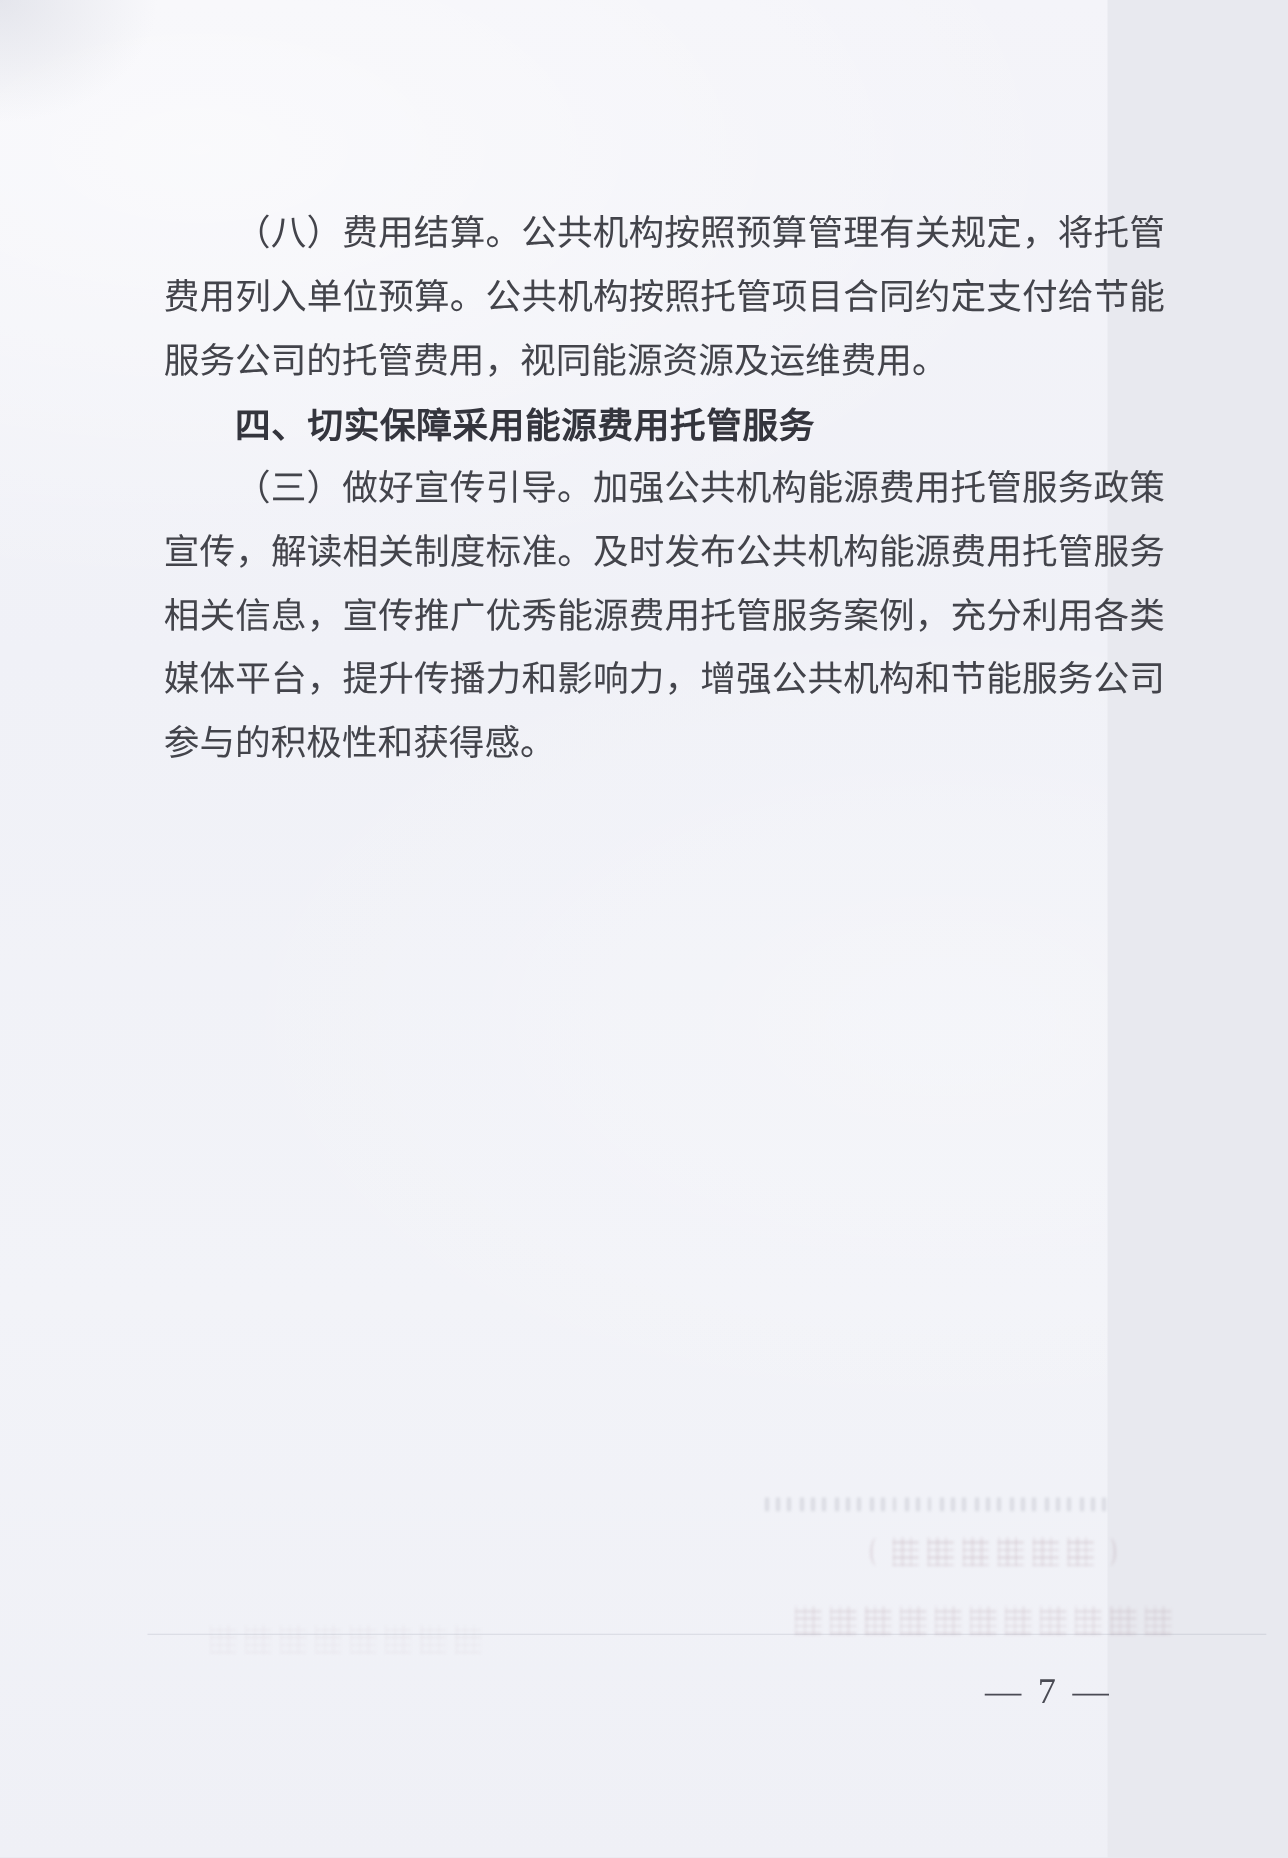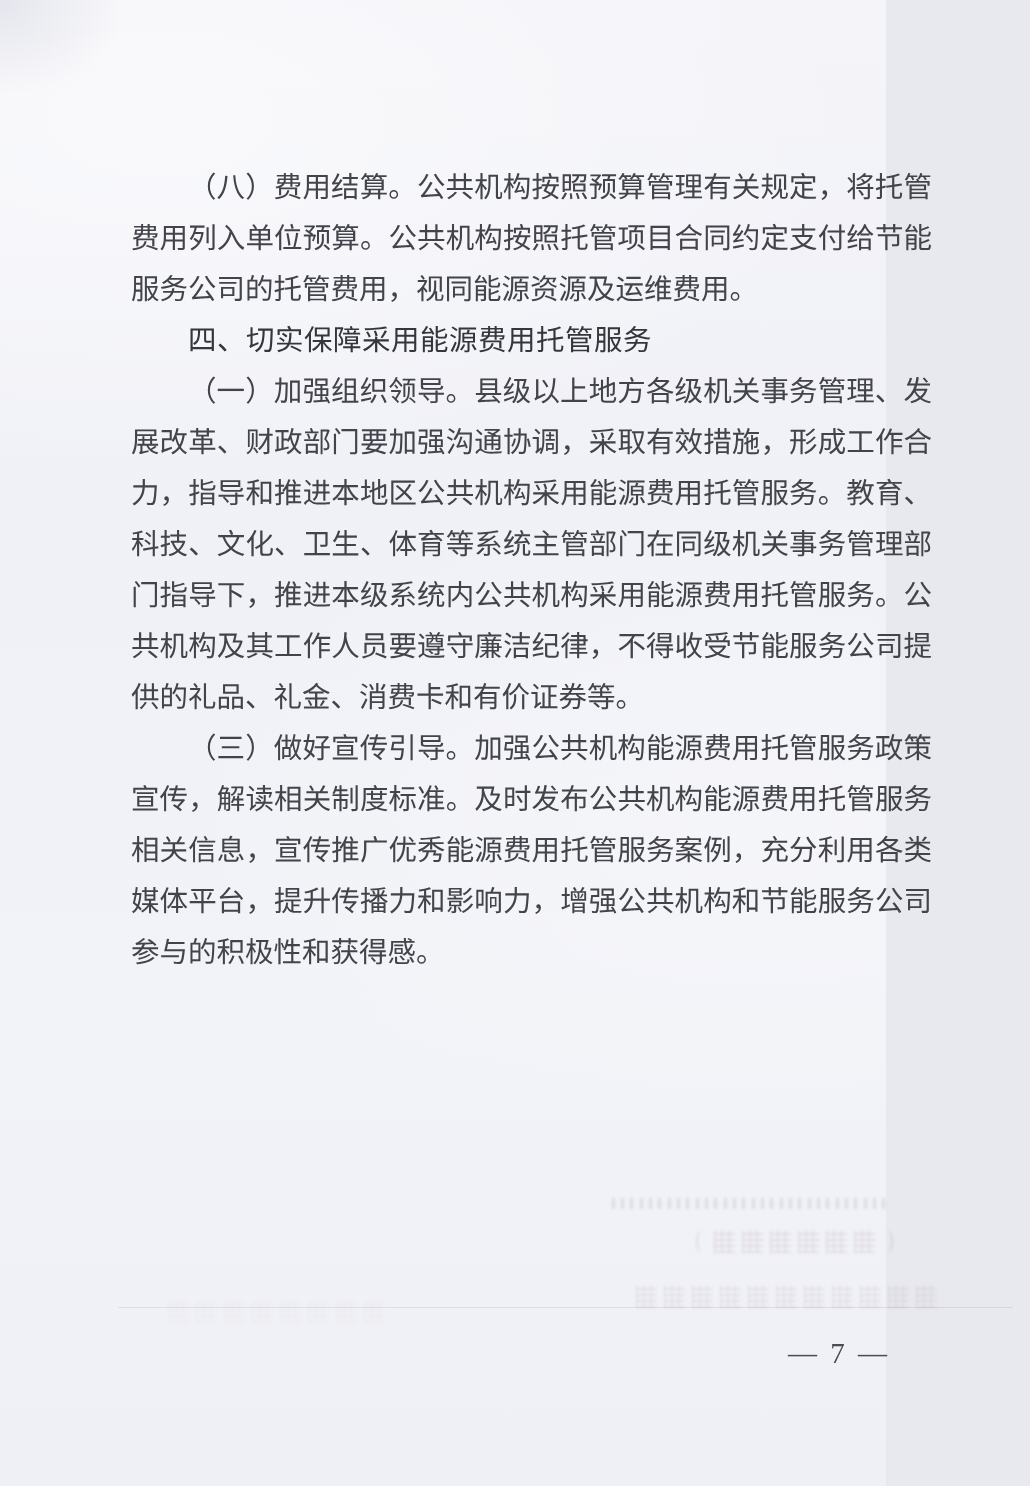--- a/index.html
+++ b/index.html
@@ -30,21 +30,21 @@
     text-justify:inter-character;
     text-indent:2em;
     color:#43444b;
     letter-spacing:0;
   }
   .content h2{
     margin:0;
     font-size:28.5px;
     line-height:51px;
     text-indent:2em;
-    font-weight:400;
+    font-weight:700;
     font-family:"DejaVu Sans","Liberation Sans",sans-serif;
     color:#34353d;
     letter-spacing:0.5px;
   }
   .page-number{
     position:absolute;
     left:788px;top:1336px;
     font-size:29px;
     line-height:34px;
     letter-spacing:3px;
@@ -93,21 +93,20 @@
 </head>
 <body>
 
 <div class="page">
 
   <div class="corner-shade"></div>
 
   <div class="content">
     <p>（八）费用结算。公共机构按照预算管理有关规定，将托管费用列入单位预算。公共机构按照托管项目合同约定支付给节能服务公司的托管费用，视同能源资源及运维费用。</p>
     <h2>四、切实保障采用能源费用托管服务</h2>
-    <p>（一）加强组织领导。县级以上地方各级机关事务管理、发展改革、财政部门要加强沟通协调，采取有效措施，形成工作合力，指导和推进本地区公共机构采用能源费用托管服务。教育、科技、文化、卫生、体育等系统主管部门在同级机关事务管理部门指导下，推进本级系统内公共机构采用能源费用托管服务。公共机构及其工作人员要遵守廉洁纪律，不得收受节能服务公司提供的礼品、礼金、消费卡和有价证券等。</p>
     <p>（三）做好宣传引导。加强公共机构能源费用托管服务政策宣传，解读相关制度标准。及时发布公共机构能源费用托管服务相关信息，宣传推广优秀能源费用托管服务案例，充分利用各类媒体平台，提升传播力和影响力，增强公共机构和节能服务公司参与的积极性和获得感。</p>
   </div>
 
   <div class="bleed bleed-a">
     <i></i>
       <i></i>
       <i></i>
       <i></i>
       <i></i>
       <i></i>

